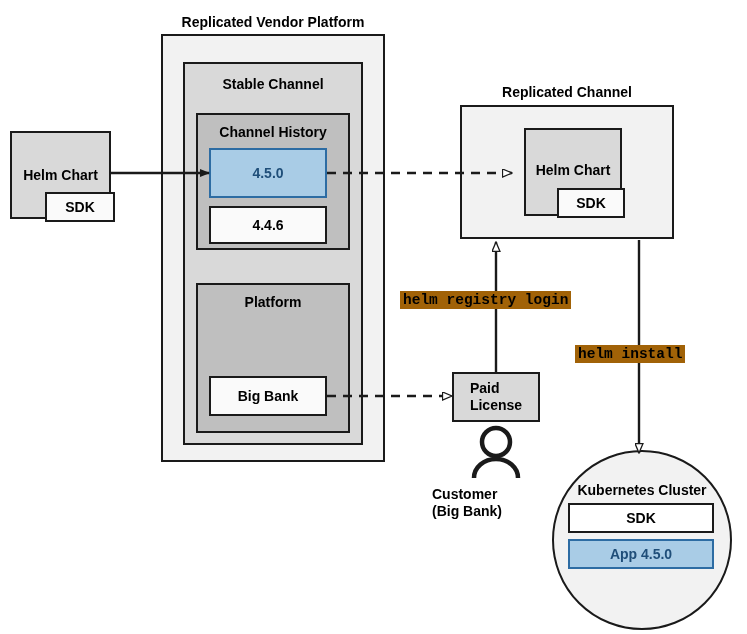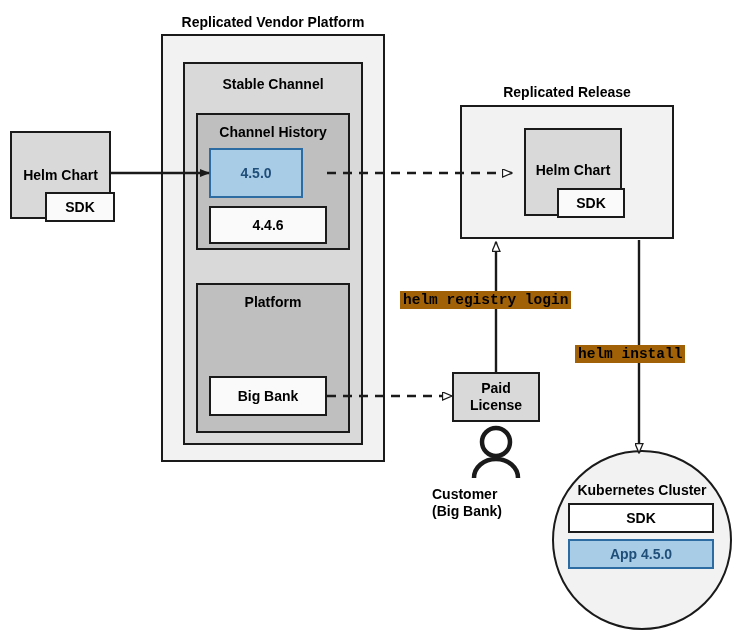--- a/index.html
+++ b/index.html
@@ -21,21 +21,21 @@
     width: 747px;
     height: 634px;
   }
   .node {
     position: absolute;
     box-sizing: border-box;
     border: 2px solid #1a1a1a;
     display: flex;
     align-items: center;
     justify-content: center;
-    text-align: center;
+    text-align: left;
     font-weight: bold;
     font-size: 14px;
     line-height: 1.18;
     z-index: 2;
   }
   .label-top {
     position: absolute;
     box-sizing: border-box;
     text-align: center;
     font-weight: bold;
@@ -141,21 +141,21 @@
   <div class="container-box fill-lightest" style="left:161px; top:34px; width:224px; height:428px;"></div>
 
   <div class="container-box fill-light" style="left:183px; top:62px; width:180px; height:383px;">
     <div class="grp-title" style="top:12px;">Stable Channel</div>
   </div>
 
   <div class="container-box fill-mid" style="left:196px; top:113px; width:154px; height:137px;">
     <div class="grp-title" style="top:9px;">Channel History</div>
   </div>
 
-  <div class="node fill-blue" style="left:209px; top:148px; width:94px; height:50px;">
+  <div class="node fill-blue" style="left:209px; top:148px; width:118px; height:50px;">
     <span>4.5.0</span>
   </div>
 
   <div class="node fill-white" style="left:209px; top:206px; width:118px; height:38px;">
     <span>4.4.6</span>
   </div>
 
   <div class="container-box fill-mid" style="left:196px; top:283px; width:154px; height:150px;">
     <div class="grp-title" style="top:9px;">Platform</div>
   </div>
@@ -165,21 +165,21 @@
     <span>Big Bank</span>
   </div>
 
   <div class="node fill-light" style="left:10px; top:131px; width:101px; height:88px; align-items:flex-start; padding-top:34px;">
     <span>Helm Chart</span>
   </div>
   <div class="node fill-white" style="left:45px; top:192px; width:70px; height:30px; z-index:3;">
     <span>SDK</span>
   </div>
 
-  <div class="label-top" style="left:460px; top:84px; width:214px;">Replicated Release</div>
+  <div class="label-top" style="left:460px; top:84px; width:214px;">Replicated Channel</div>
 
   <div class="container-box fill-lightest" style="left:460px; top:105px; width:214px; height:134px;"></div>
 
   <div class="node fill-light" style="left:524px; top:128px; width:98px; height:88px; align-items:flex-start; padding-top:32px;">
     <span>Helm Chart</span>
   </div>
   <div class="node fill-white" style="left:557px; top:188px; width:68px; height:30px; z-index:3;">
     <span>SDK</span>
   </div>
 

